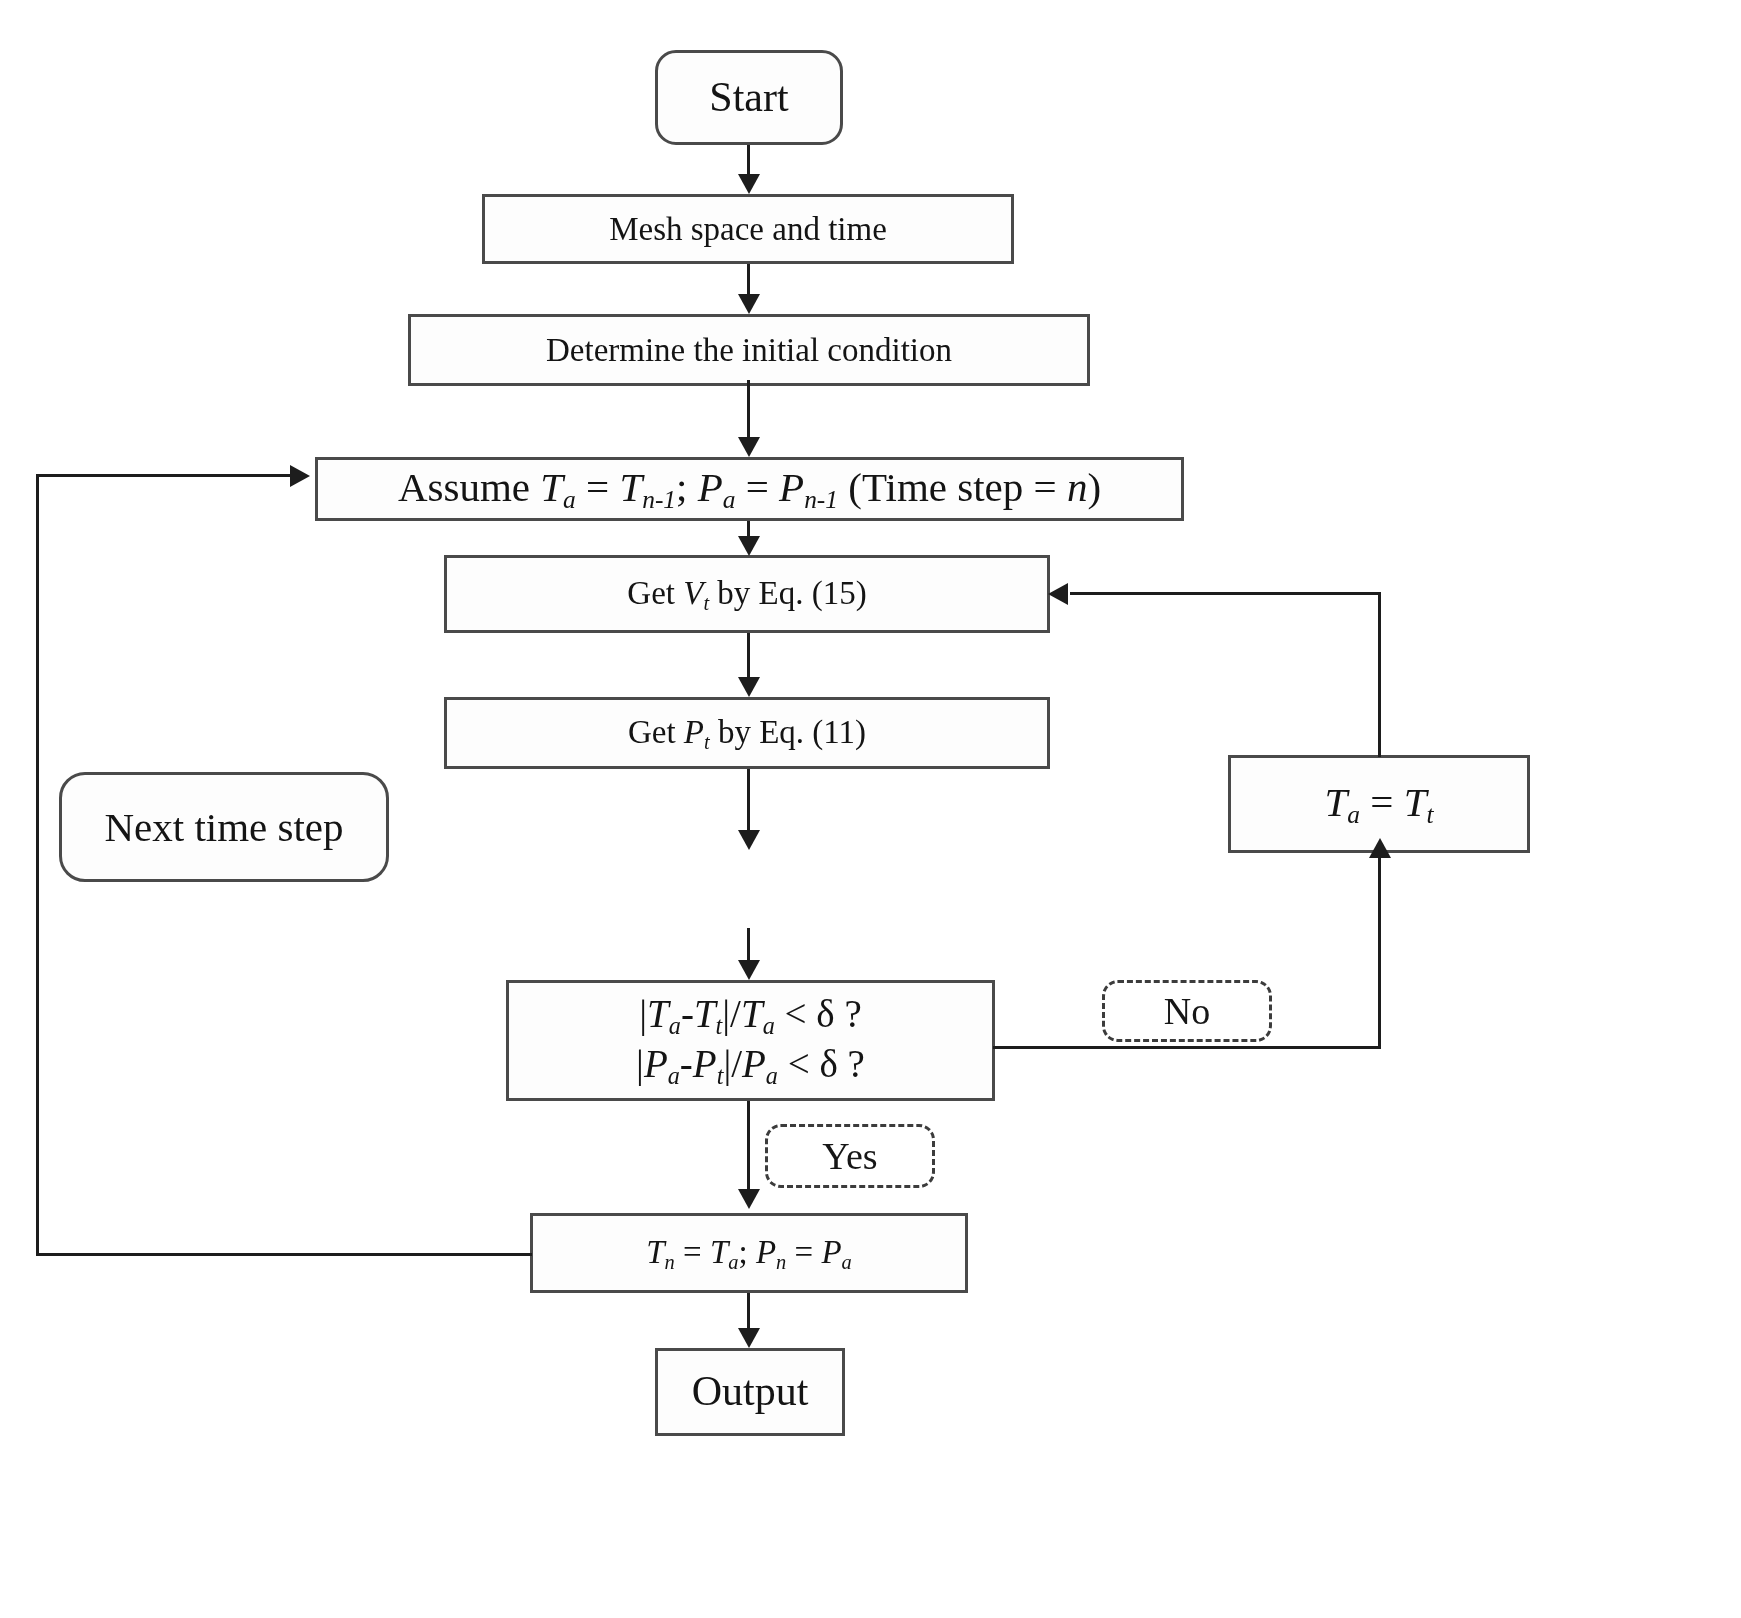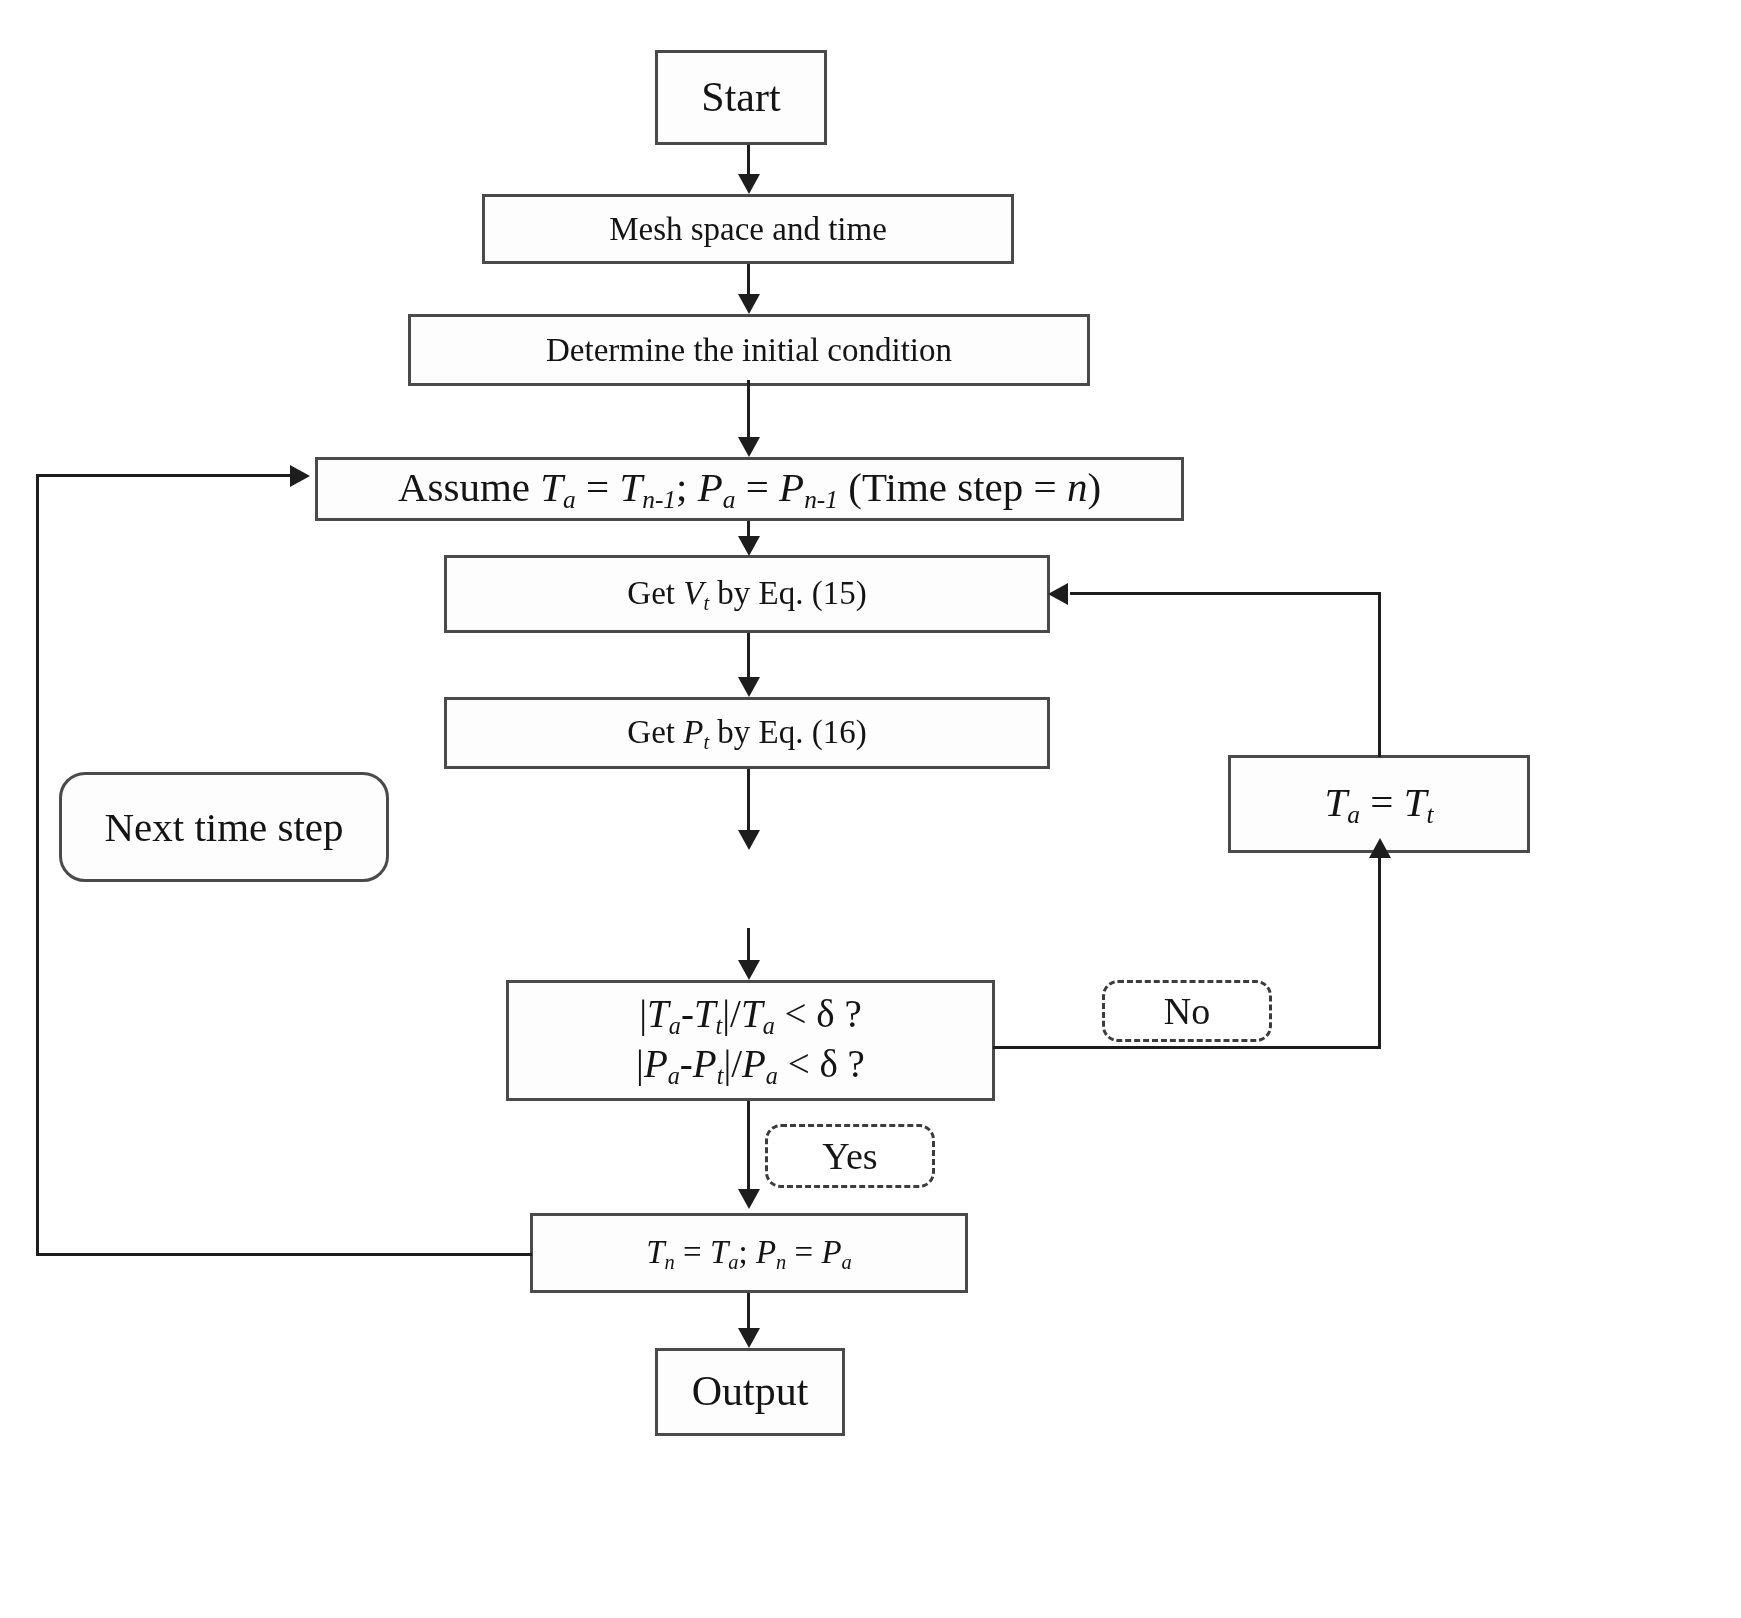--- a/index.html
+++ b/index.html
@@ -94,21 +94,21 @@
     border-top: 11px solid transparent;
     border-bottom: 11px solid transparent;
     border-left: 20px solid #1d1d1d;
   }
 </style>
 </head>
 <body>
 
 <div id="stage">
 
-  <div class="node fs-start" style="left:655px; top:50px; width:172px; height:95px;">
+  <div class="node fs-start" style="left:655px; top:50px; width:188px; height:95px;border-radius:21px;">
     <span class="txt">Start</span>
   </div>
 
   <div class="node fs-proc" style="left:482px; top:194px; width:532px; height:70px;">
     <span class="txt">Mesh space and time</span>
   </div>
 
   <div class="node fs-proc" style="left:408px; top:314px; width:682px; height:72px;">
     <span class="txt">Determine the initial condition</span>
   </div>
@@ -120,21 +120,21 @@
   </div>
 
   <div class="node fs-proc" style="left:444px; top:555px; width:606px; height:78px;">
     <span class="txt">
       <span>Get </span><i class="v">V</i><sub class="s">t</sub><span> by Eq. (15)</span>
     </span>
   </div>
 
   <div class="node fs-proc" style="left:444px; top:697px; width:606px; height:72px;">
     <span class="txt">
-      <span>Get </span><i class="v">P</i><sub class="s">t</sub><span> by Eq. (16)</span>
+      <span>Get </span><i class="v">P</i><sub class="s">t</sub><span> by Eq. (11)</span>
     </span>
   </div>
 
 
   <div class="node fs-dec" style="left:506px; top:980px; width:489px; height:121px;">
     <span class="txt">
       <span class="eqline"><span>|</span><i class="v">T</i><sub class="s">a</sub><span>-</span><i class="v">T</i><sub class="s">t</sub><span>|/</span><i class="v">T</i><sub class="s">a</sub><span> &lt; δ ?</span></span>
       <span class="eqline"><span>|</span><i class="v">P</i><sub class="s">a</sub><span>-</span><i class="v">P</i><sub class="s">t</sub><span>|/</span><i class="v">P</i><sub class="s">a</sub><span> &lt;  δ ?</span></span>
     </span>
   </div>

